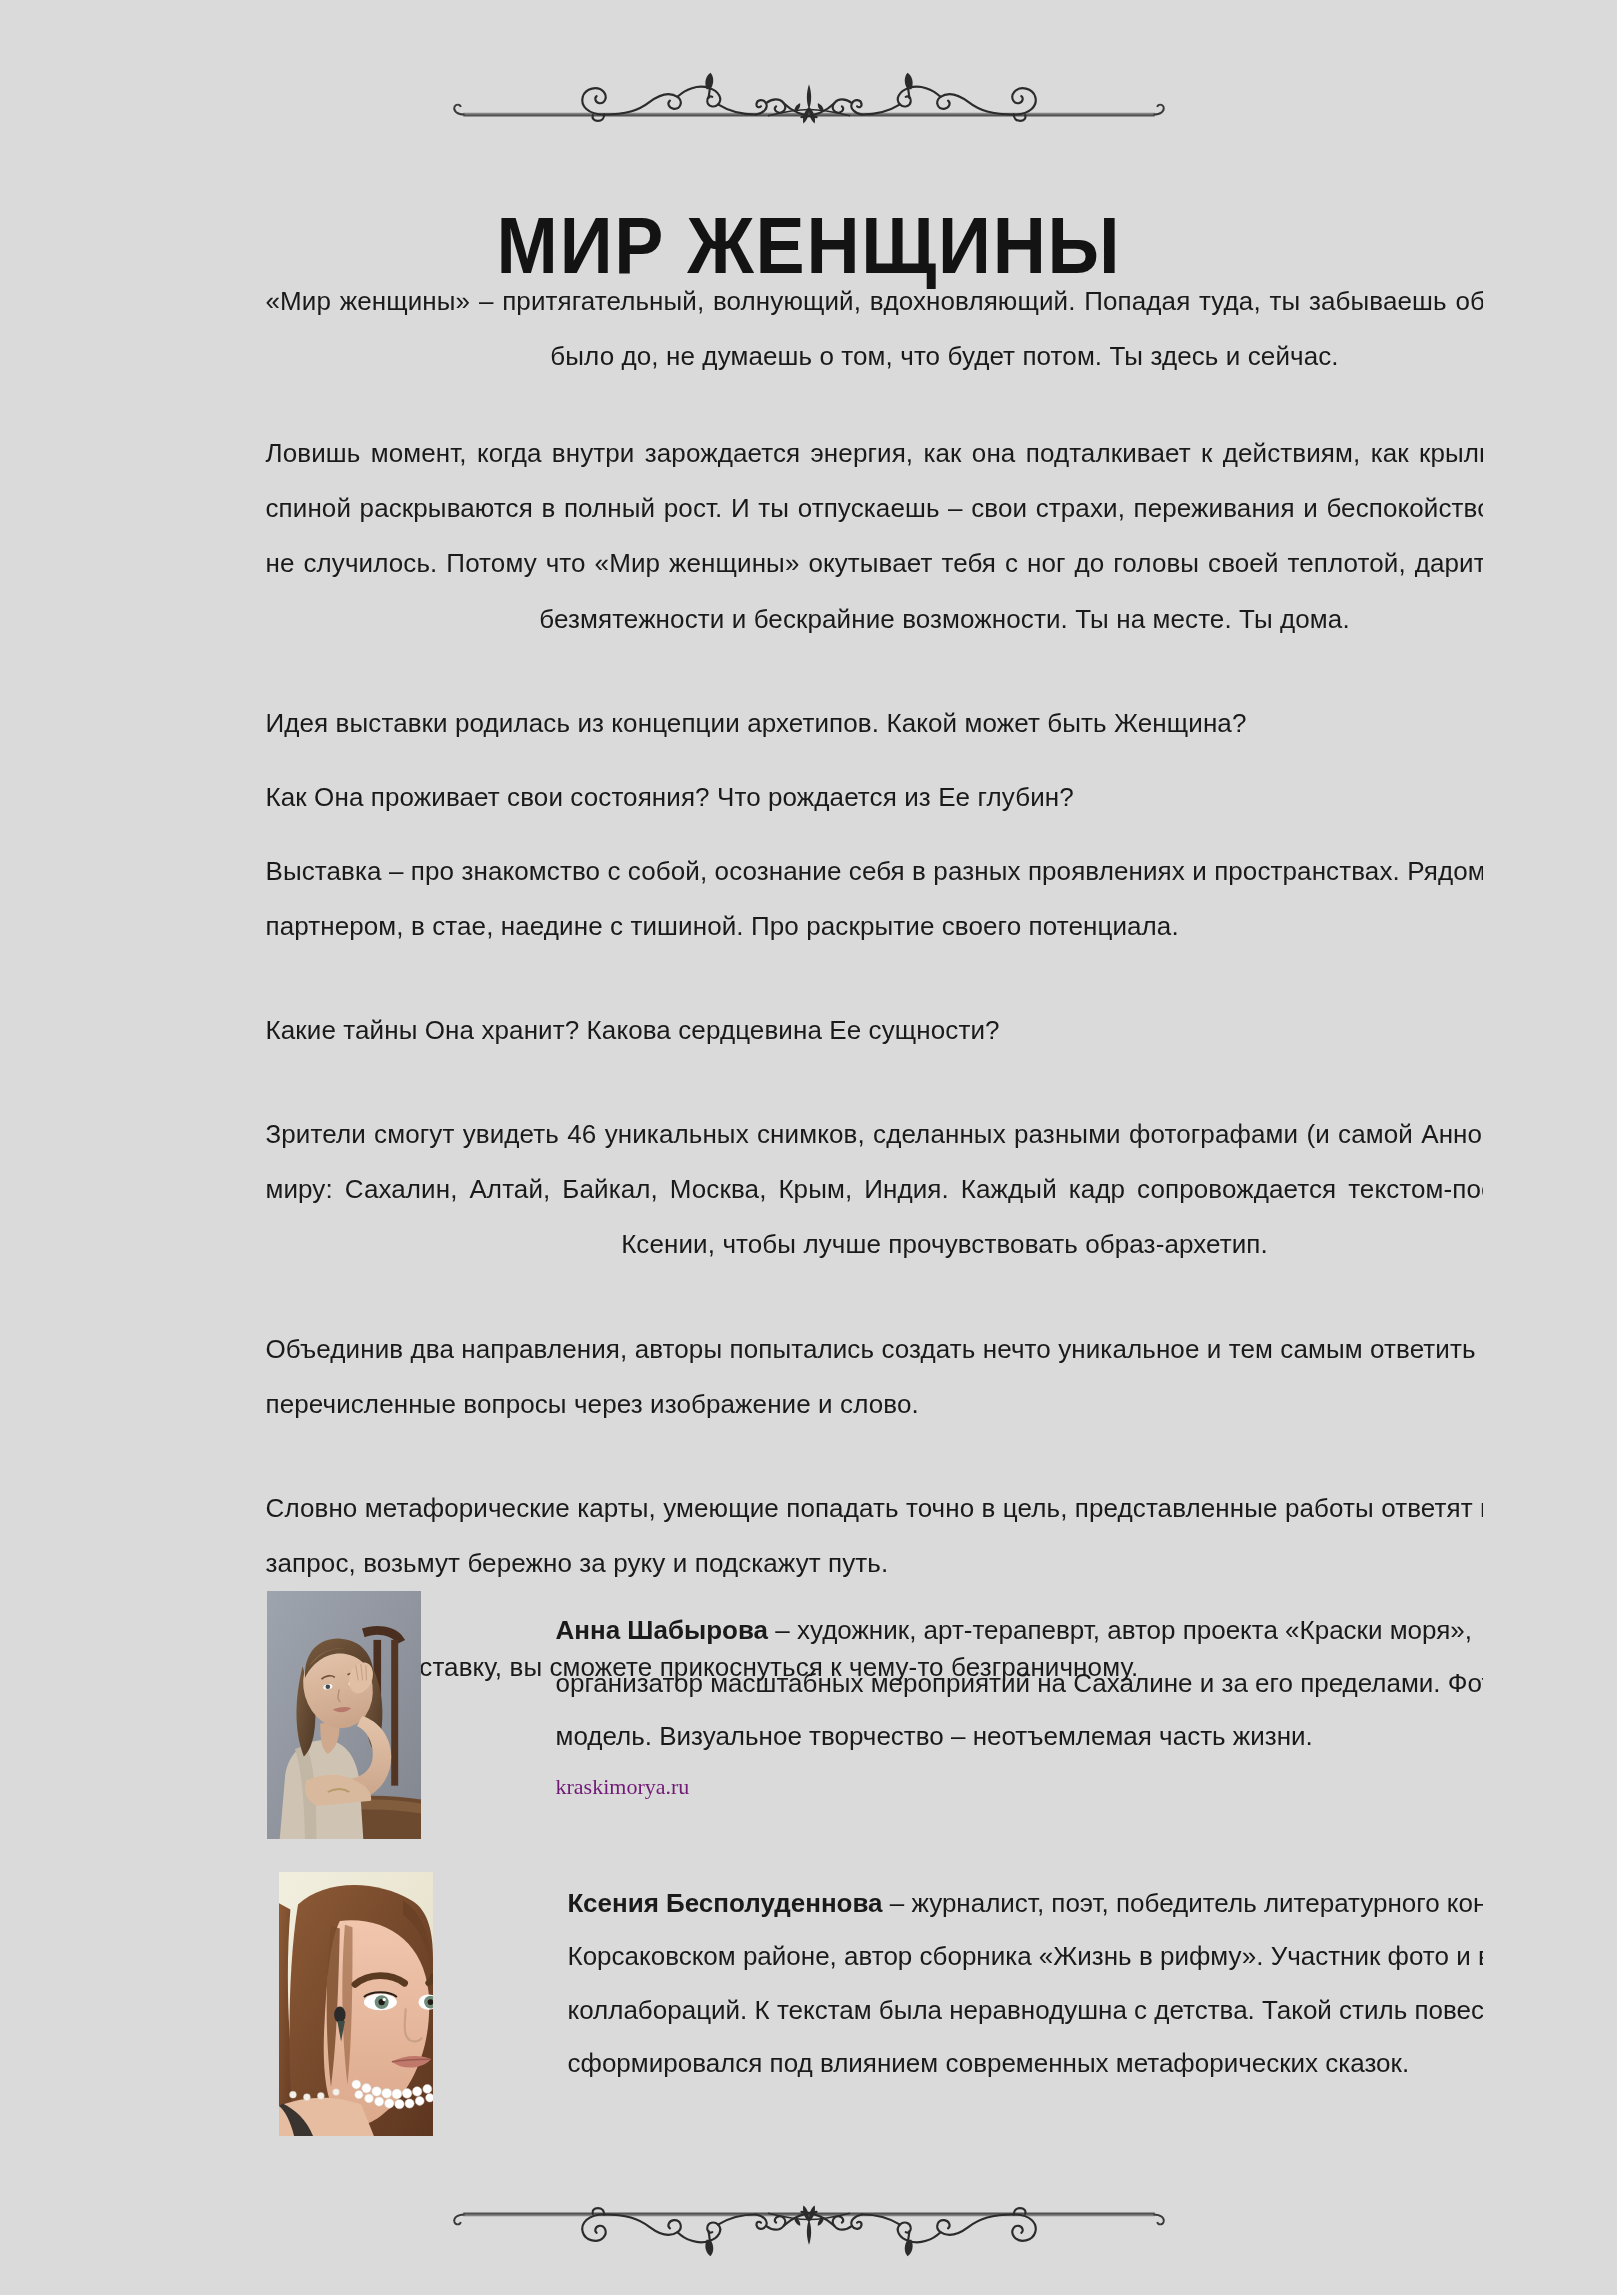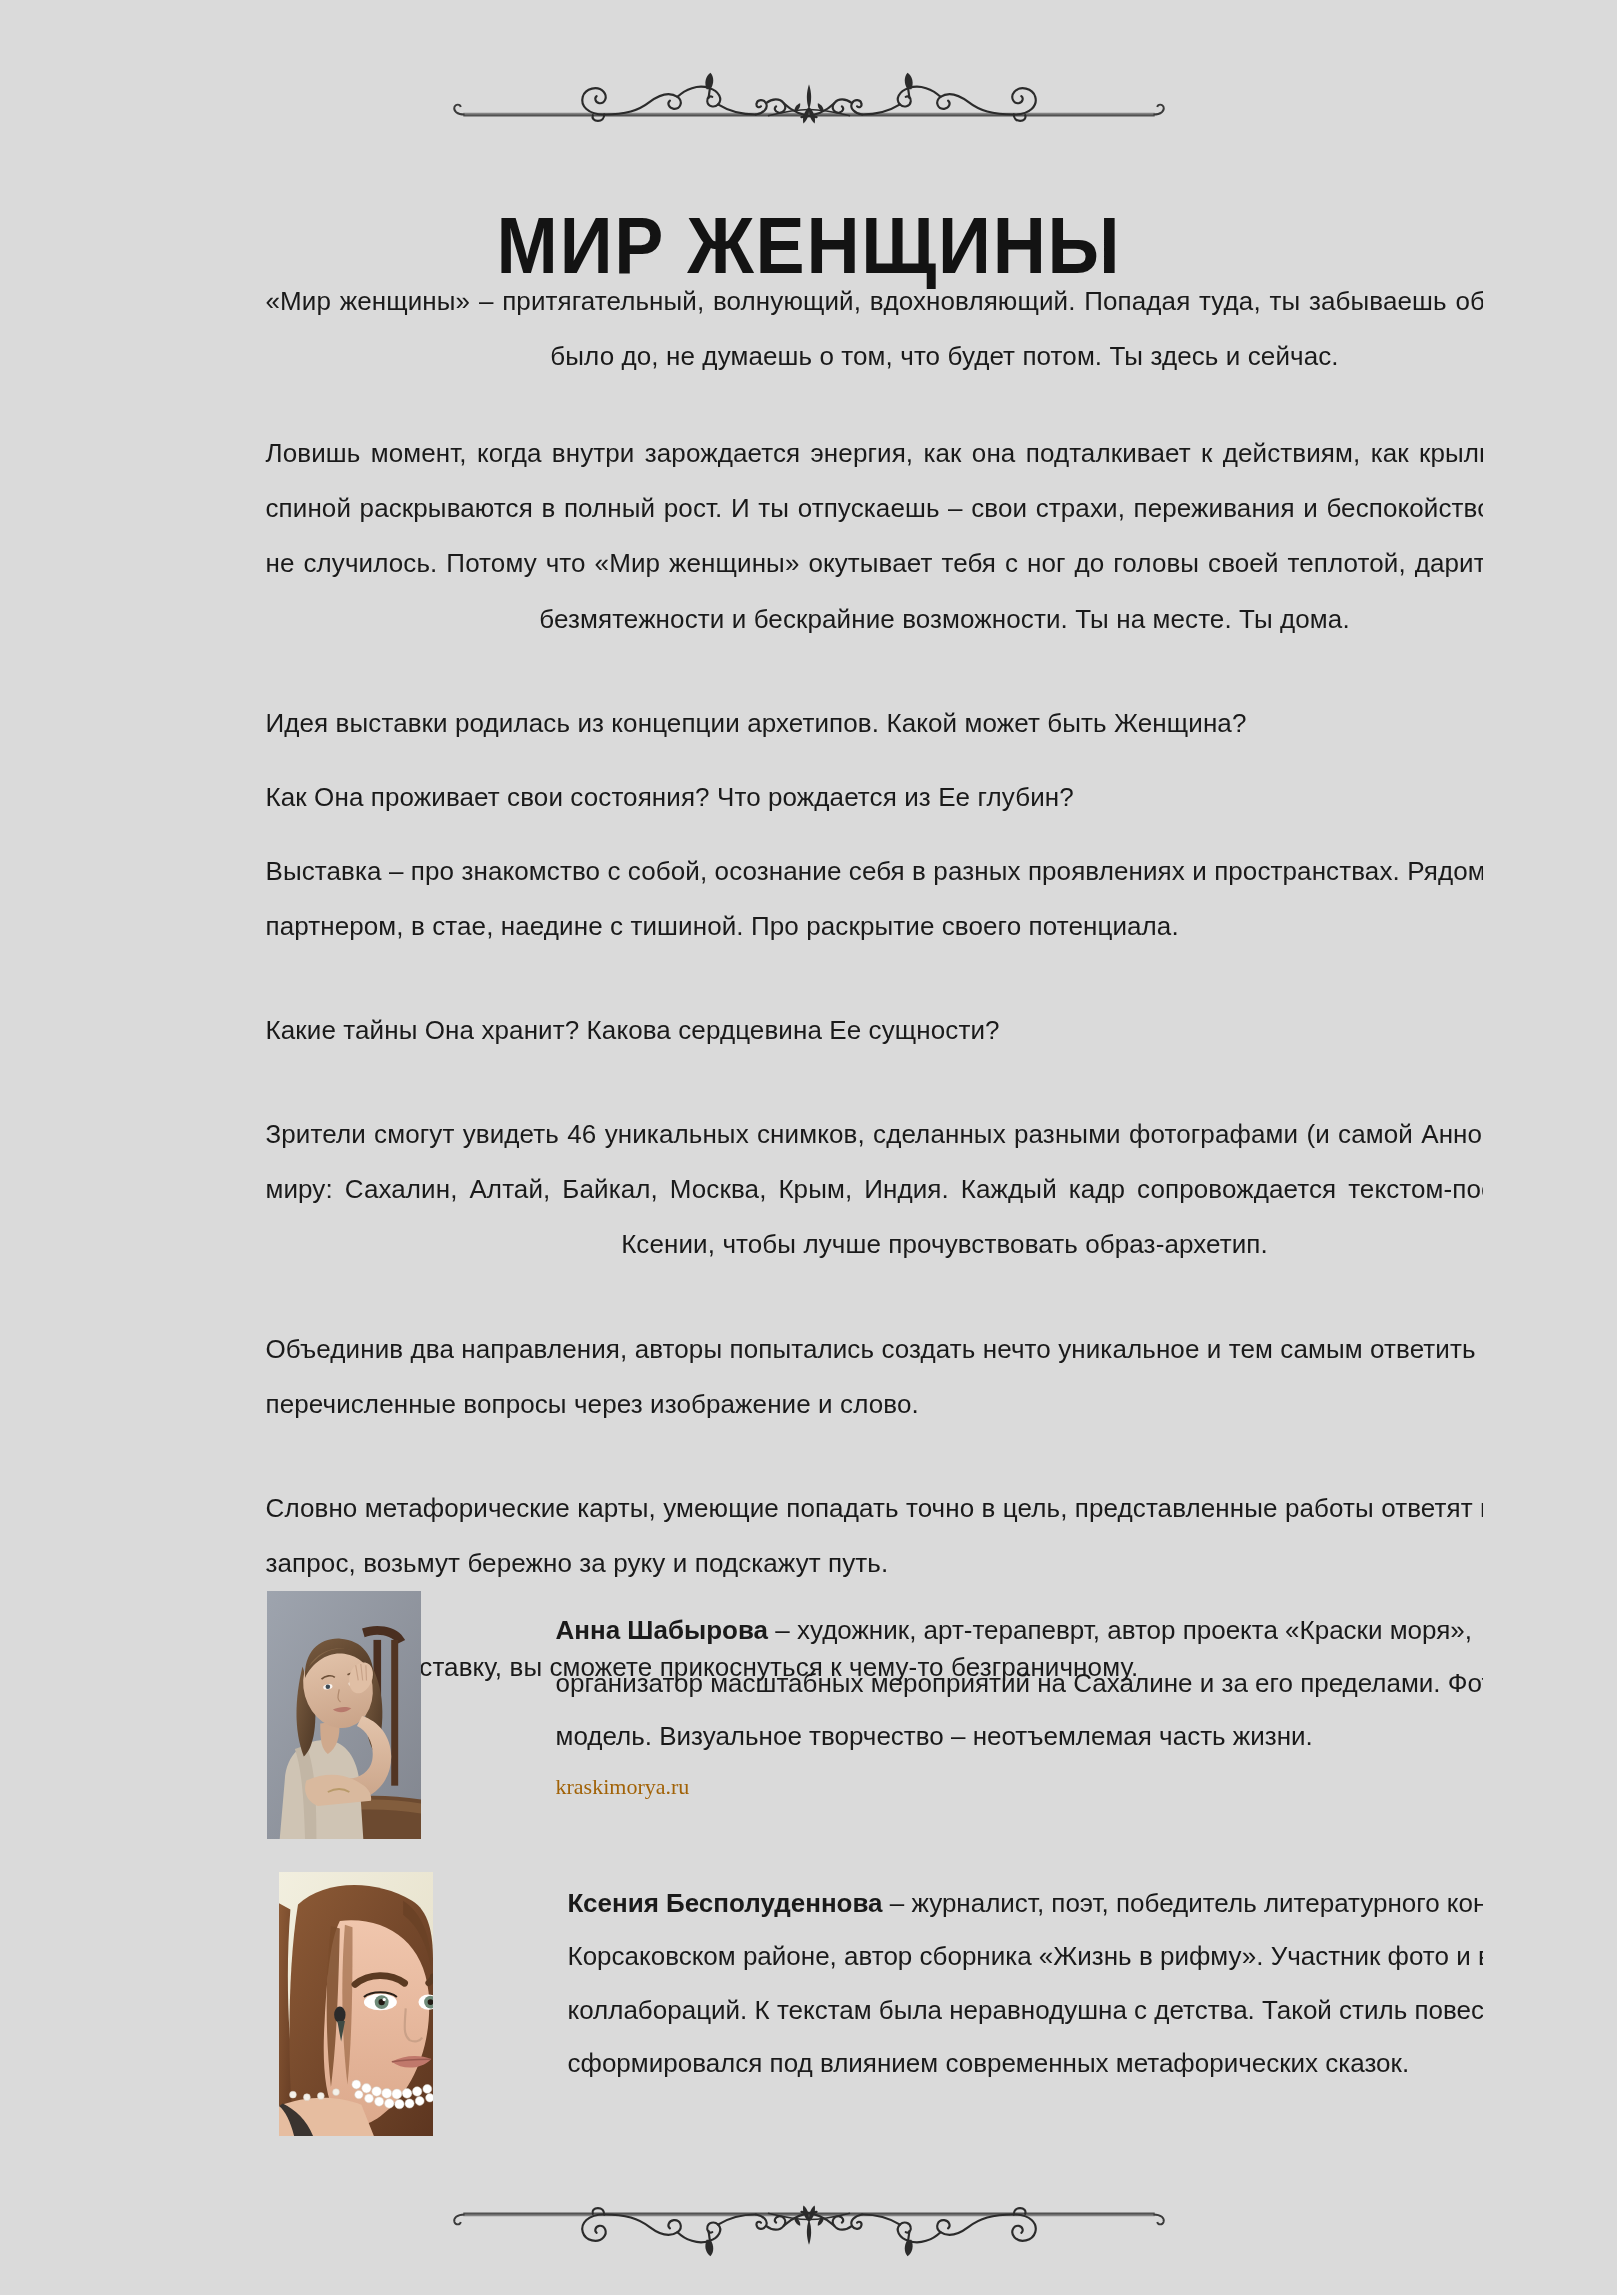--- a/index.html
+++ b/index.html
@@ -96,21 +96,21 @@
     line-height: 2.05;
     color: #1a1a1a;
   }
   .bio-text .name { font-weight: 700; }
   .site {
     display: block;
     margin-top: 8.8px;
     font-family: "Liberation Serif", "DejaVu Serif", serif;
     font-size: 22px;
     line-height: 1.4;
-    color: #a16207;
+    color: #701a75;
   }
   .bio2 { margin-top: 6.3px; padding-left: 12px; }
   .bio2 .bio-photo { height: 264px; }
   .bio2 .bio-text { padding-top: 5px; }
 </style>
 </head>
 <body>
 
 <div class="page">
 

